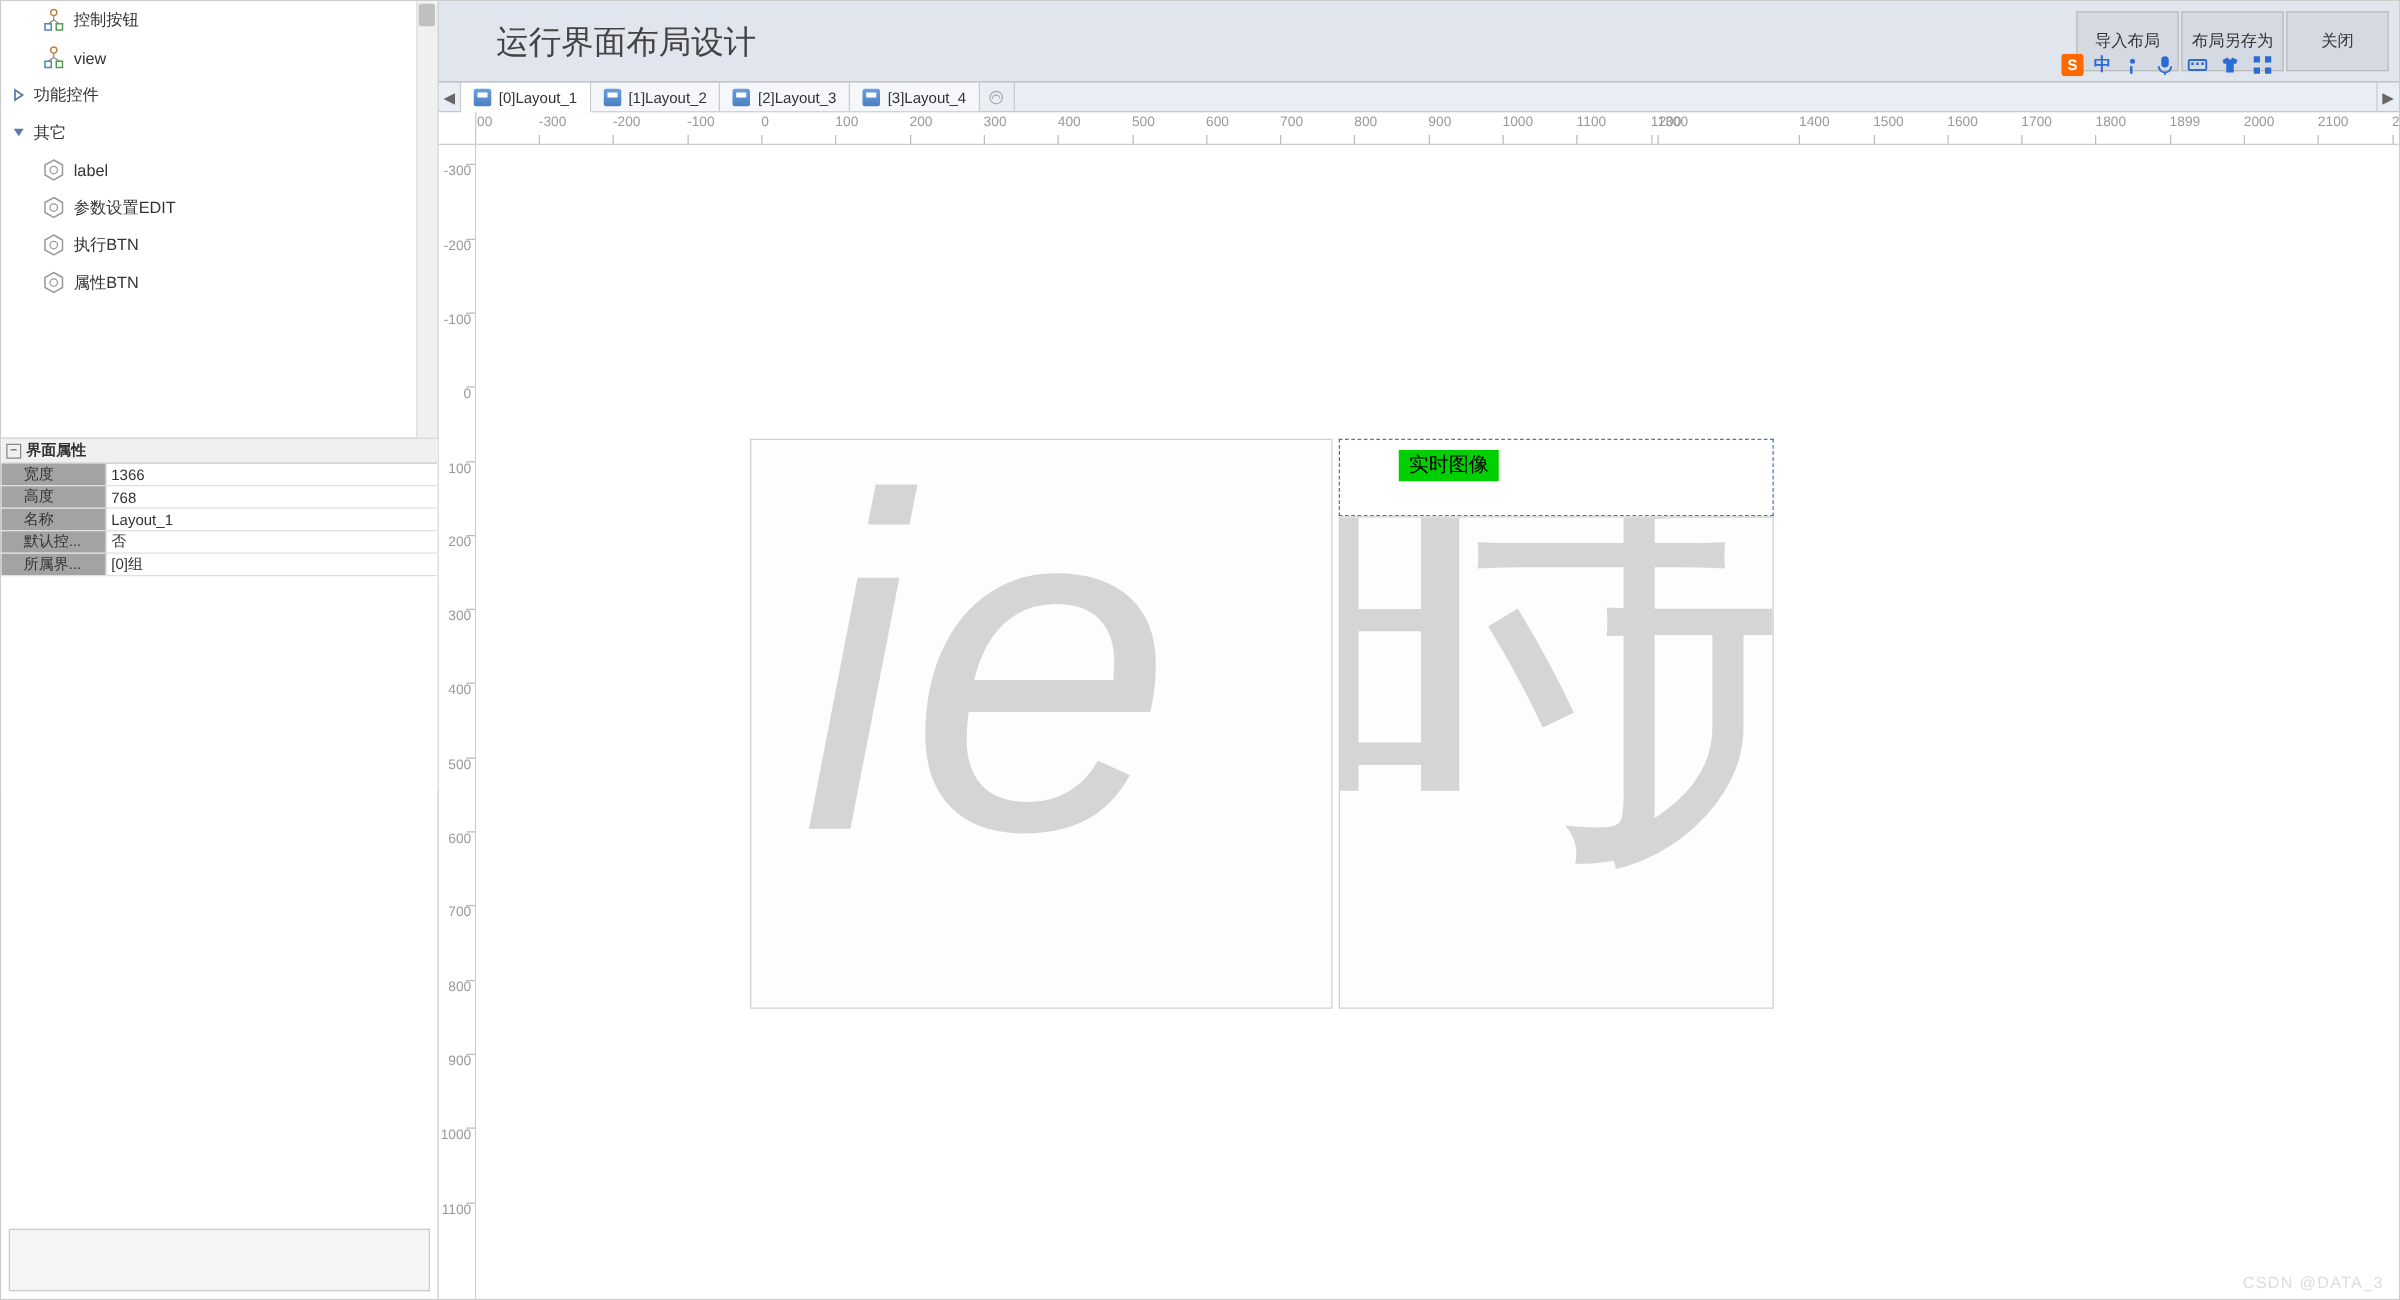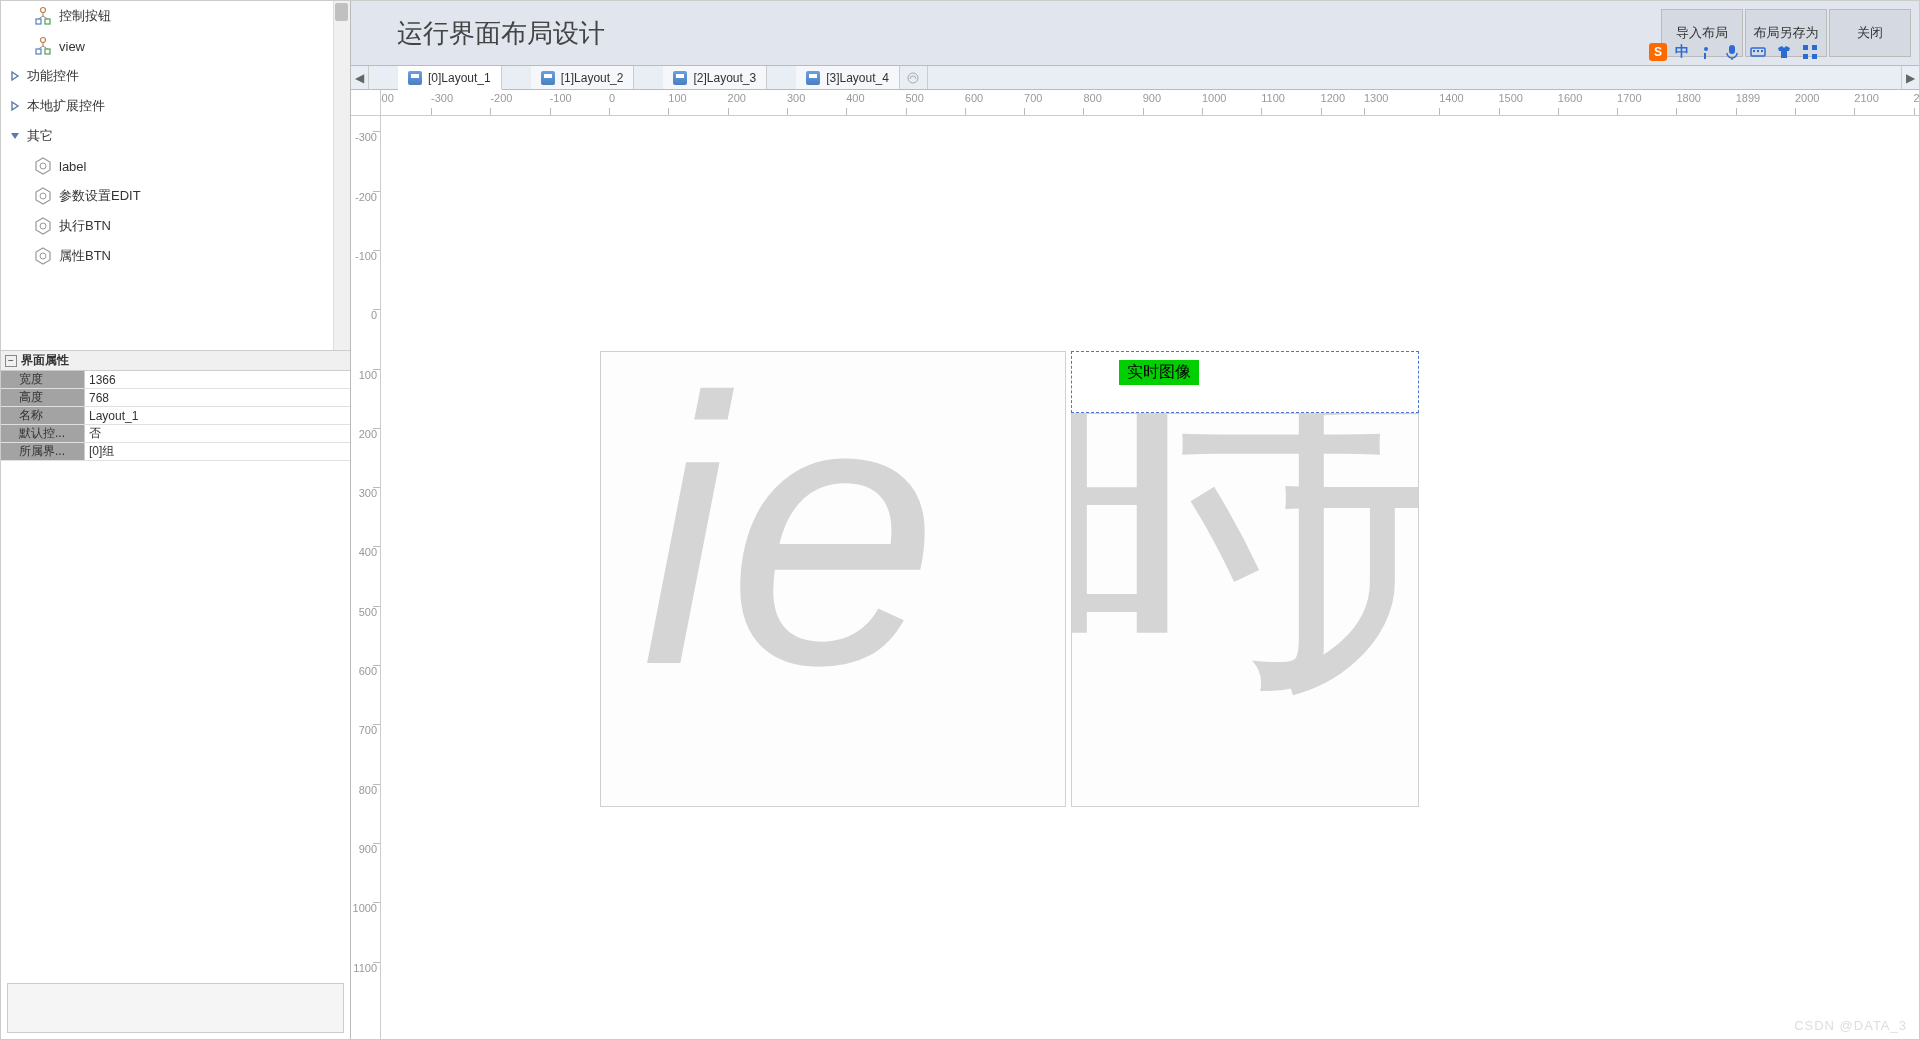--- a/index.html
+++ b/index.html
@@ -37,21 +37,21 @@
 .titlebar { height: 65px; display: flex; align-items: center; border-bottom: 1px solid #bbb; position: relative; }
 .title-text { font-size: 26px; color: #444; font-family: "SimSun", serif; margin-left: 46px; }
 .title-buttons { position: absolute; right: 8px; top: 8px; display: flex; gap: 2px; }
 .title-btn { width: 82px; height: 48px; background: #d4d9e2; border: 1px solid #bbb; display: flex; align-items: center; justify-content: center; font-size: 13px; cursor: pointer; }
 .ime-strip { position: absolute; right: 100px; bottom: 4px; display: flex; align-items: center; gap: 8px; }
 .ime-icon { width: 18px; height: 18px; display: flex; align-items: center; justify-content: center; }
 
 .tabbar { height: 24px; background: #e9eef5; border-bottom: 1px solid #bbb; display: flex; align-items: stretch; }
 .tab-scroll { width: 18px; display: flex; align-items: center; justify-content: center; border-right: 1px solid #ccc; cursor: pointer; color: #666; }
 .tab-scroll.right { border-right: none; border-left: 1px solid #ccc; margin-left: auto; }
-.tab { display: flex; align-items: center; padding: 0 10px; border-right: 1px solid #ccc; background: #f5f7fa; cursor: pointer; gap: 6px; font-size: 12px; margin-left: 29px; }
+.tab { display: flex; align-items: center; padding: 0 10px; border-right: 1px solid #ccc; background: #f5f7fa; cursor: pointer; gap: 6px; font-size: 12px; }
 .tab.active { background: #fff; border-bottom: 1px solid #fff; margin-bottom: -1px; }
 .tab-icon { width: 14px; height: 14px; background: linear-gradient(#6aa0e0,#4a80c0); border-radius: 2px; position: relative; }
 .tab-icon::after { content: ""; position: absolute; inset: 3px 3px 7px 3px; background: #fff; }
 .tab-add { width: 28px; display: flex; align-items: center; justify-content: center; border-right: 1px solid #ccc; cursor: pointer; color: #888; }
 .tab-add svg { width: 14px; height: 14px; }
 
 .canvas-wrap { flex: 1; display: flex; background: #fff; overflow: hidden; position: relative; }
 .ruler-v { width: 30px; border-right: 1px solid #ccc; position: relative; background: #fff; }
 .ruler-h { height: 26px; border-bottom: 1px solid #ccc; position: relative; background: #fff; }
 .ruler-corner { position: absolute; left: 0; top: 0; width: 30px; height: 26px; border-right: 1px solid #ccc; border-bottom: 1px solid #ccc; background: #fff; z-index: 2; }
@@ -101,28 +101,20 @@
             </span>
             <span class="tree-label">view</span>
           </div>
           <div class="tree-node">
             <span class="tree-expand">
               <svg viewBox="0 0 12 12">
                 <path d="M3 2 L9 6 L3 10 Z" fill="none" stroke="#5b7aa8" stroke-width="1.4"></path>
               </svg>
             </span>
             <span class="tree-label">功能控件</span>
-          </div>
-          <div class="tree-node">
-            <span class="tree-expand">
-              <svg viewBox="0 0 12 12">
-                <path d="M3 2 L9 6 L3 10 Z" fill="none" stroke="#5b7aa8" stroke-width="1.4"></path>
-              </svg>
-            </span>
-            <span class="tree-label">本地扩展控件</span>
           </div>
           <div class="tree-node">
             <span class="tree-expand">
               <svg viewBox="0 0 12 12">
                 <path d="M2 3 L10 3 L6 9 Z" fill="#5b7aa8"></path>
               </svg>
             </span>
             <span class="tree-label">其它</span>
           </div>
           <div class="tree-node tree-indent-2">
@@ -312,21 +304,21 @@
             <div class="tick-h" style="left: 405.9px;">300</div>
             <div class="tick-h" style="left: 465.2px;">400</div>
             <div class="tick-h" style="left: 524.5px;">500</div>
             <div class="tick-h" style="left: 583.8px;">600</div>
             <div class="tick-h" style="left: 643.1px;">700</div>
             <div class="tick-h" style="left: 702.4px;">800</div>
             <div class="tick-h" style="left: 761.7px;">900</div>
             <div class="tick-h" style="left: 821px;">1000</div>
             <div class="tick-h" style="left: 880.3px;">1100</div>
             <div class="tick-h" style="left: 939.6px;">1200</div>
-            <div class="tick-h" style="left: 983px;">1300</div>
+            <div class="tick-h" style="left: 945px;">1300</div>
             <div class="tick-h" style="left: 1058.2px;">1400</div>
             <div class="tick-h" style="left: 1117.5px;">1500</div>
             <div class="tick-h" style="left: 1176.8px;">1600</div>
             <div class="tick-h" style="left: 1236.1px;">1700</div>
             <div class="tick-h" style="left: 1295.4px;">1800</div>
             <div class="tick-h" style="left: 1354.7px;">1899</div>
             <div class="tick-h" style="left: 1414px;">2000</div>
             <div class="tick-h" style="left: 1473.3px;">2100</div>
             <div class="tick-h" style="left: 1532.6px;">2200</div>
           </div>

